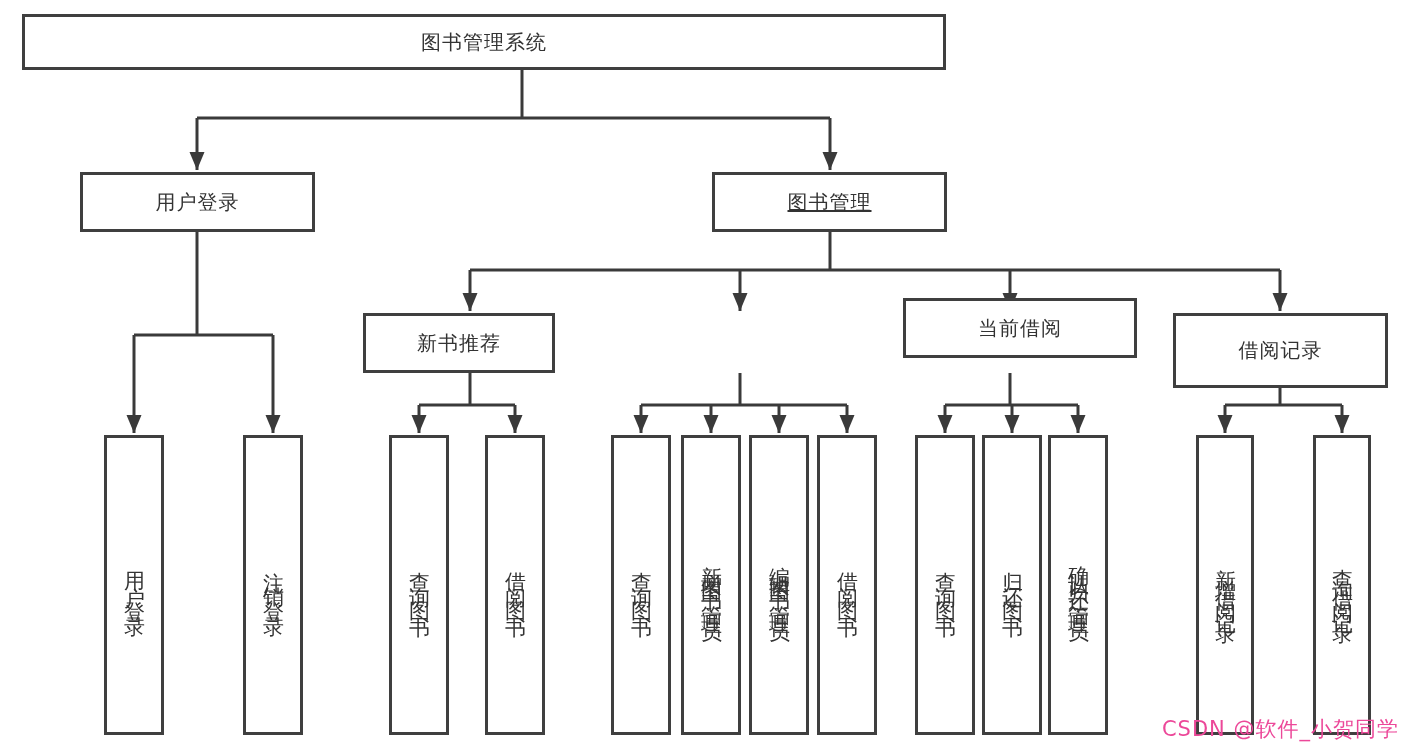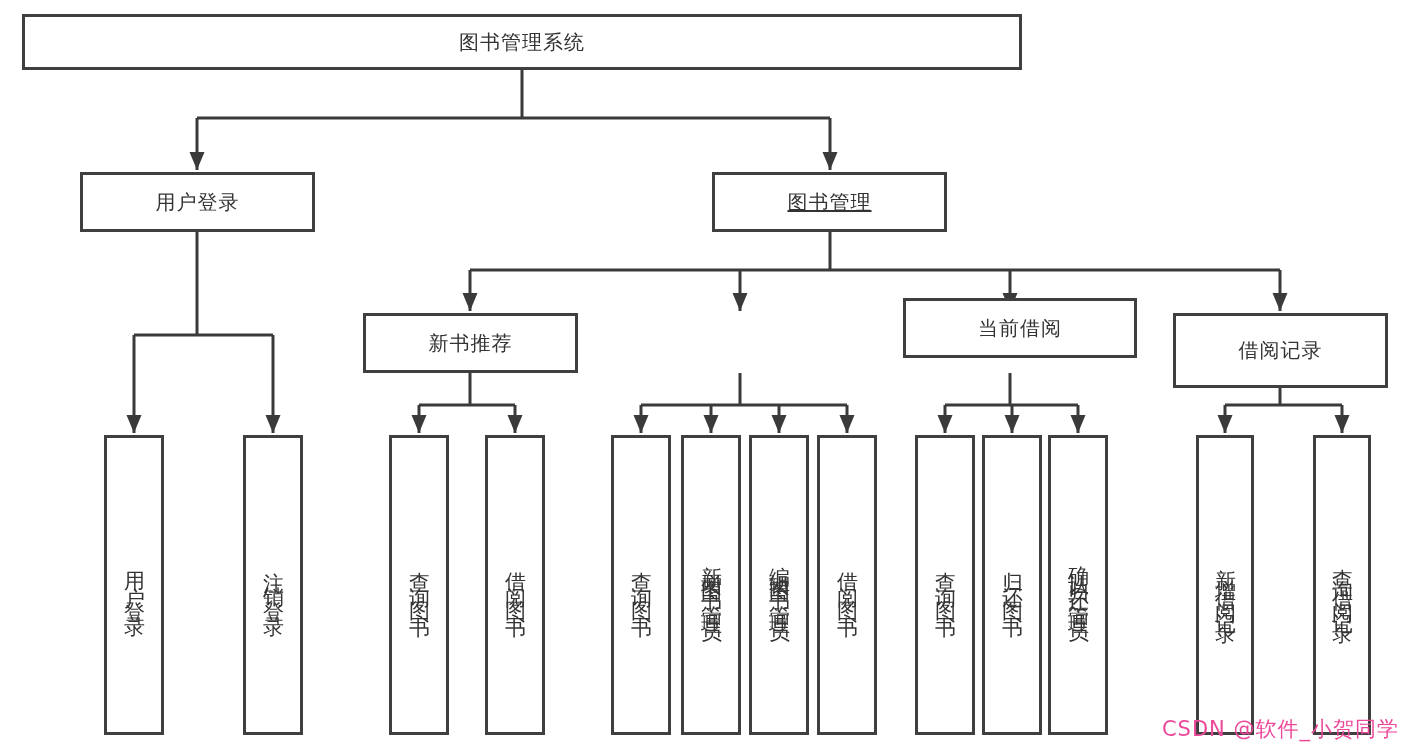--- a/index.html
+++ b/index.html
@@ -85,26 +85,26 @@
       <path d="M1012 405 V433" marker-end="url(#arr)"></path>
       <path d="M1078 405 V433" marker-end="url(#arr)"></path>
 
       <path d="M1280 373 V405"></path>
       <path d="M1225 405 H1342"></path>
       <path d="M1225 405 V433" marker-end="url(#arr)"></path>
       <path d="M1342 405 V433" marker-end="url(#arr)"></path>
     </g>
   </svg>
 
-  <div class="node hnode" style="left:22px;top:14px;width:1000px;height:56px;">图书管理系统</div>
+  <div class="node hnode" style="left:22px;top:14px;width:924px;height:56px;">图书管理系统</div>
 
   <div class="node hnode" style="left:80px;top:172px;width:235px;height:60px;">用户登录</div>
   <div class="node hnode" style="left:712px;top:172px;width:235px;height:60px;text-decoration:underline;">图书管理</div>
 
-  <div class="node hnode" style="left:363px;top:313px;width:215px;height:60px;">新书推荐</div>
+  <div class="node hnode" style="left:363px;top:313px;width:192px;height:60px;">新书推荐</div>
   <div class="node hnode" style="left:903px;top:298px;width:234px;height:60px;">当前借阅</div>
   <div class="node hnode" style="left:1173px;top:313px;width:215px;height:75px;">借阅记录</div>
 
   <div class="node vnode" style="left: 104px; top: 435px; width: 60px; height: 300px; letter-spacing: 15px;">用户登录</div>
   <div class="node vnode" style="left: 243px; top: 435px; width: 60px; height: 300px; letter-spacing: 15px;">注销登录</div>
 
   <div class="node vnode" style="left: 389px; top: 435px; width: 60px; height: 300px; letter-spacing: 15px;">查询图书</div>
   <div class="node vnode" style="left: 485px; top: 435px; width: 60px; height: 300px; letter-spacing: 15px;">借阅图书</div>
 
   <div class="node vnode" style="left: 611px; top: 435px; width: 60px; height: 300px; letter-spacing: 15px;">查询图书</div>

